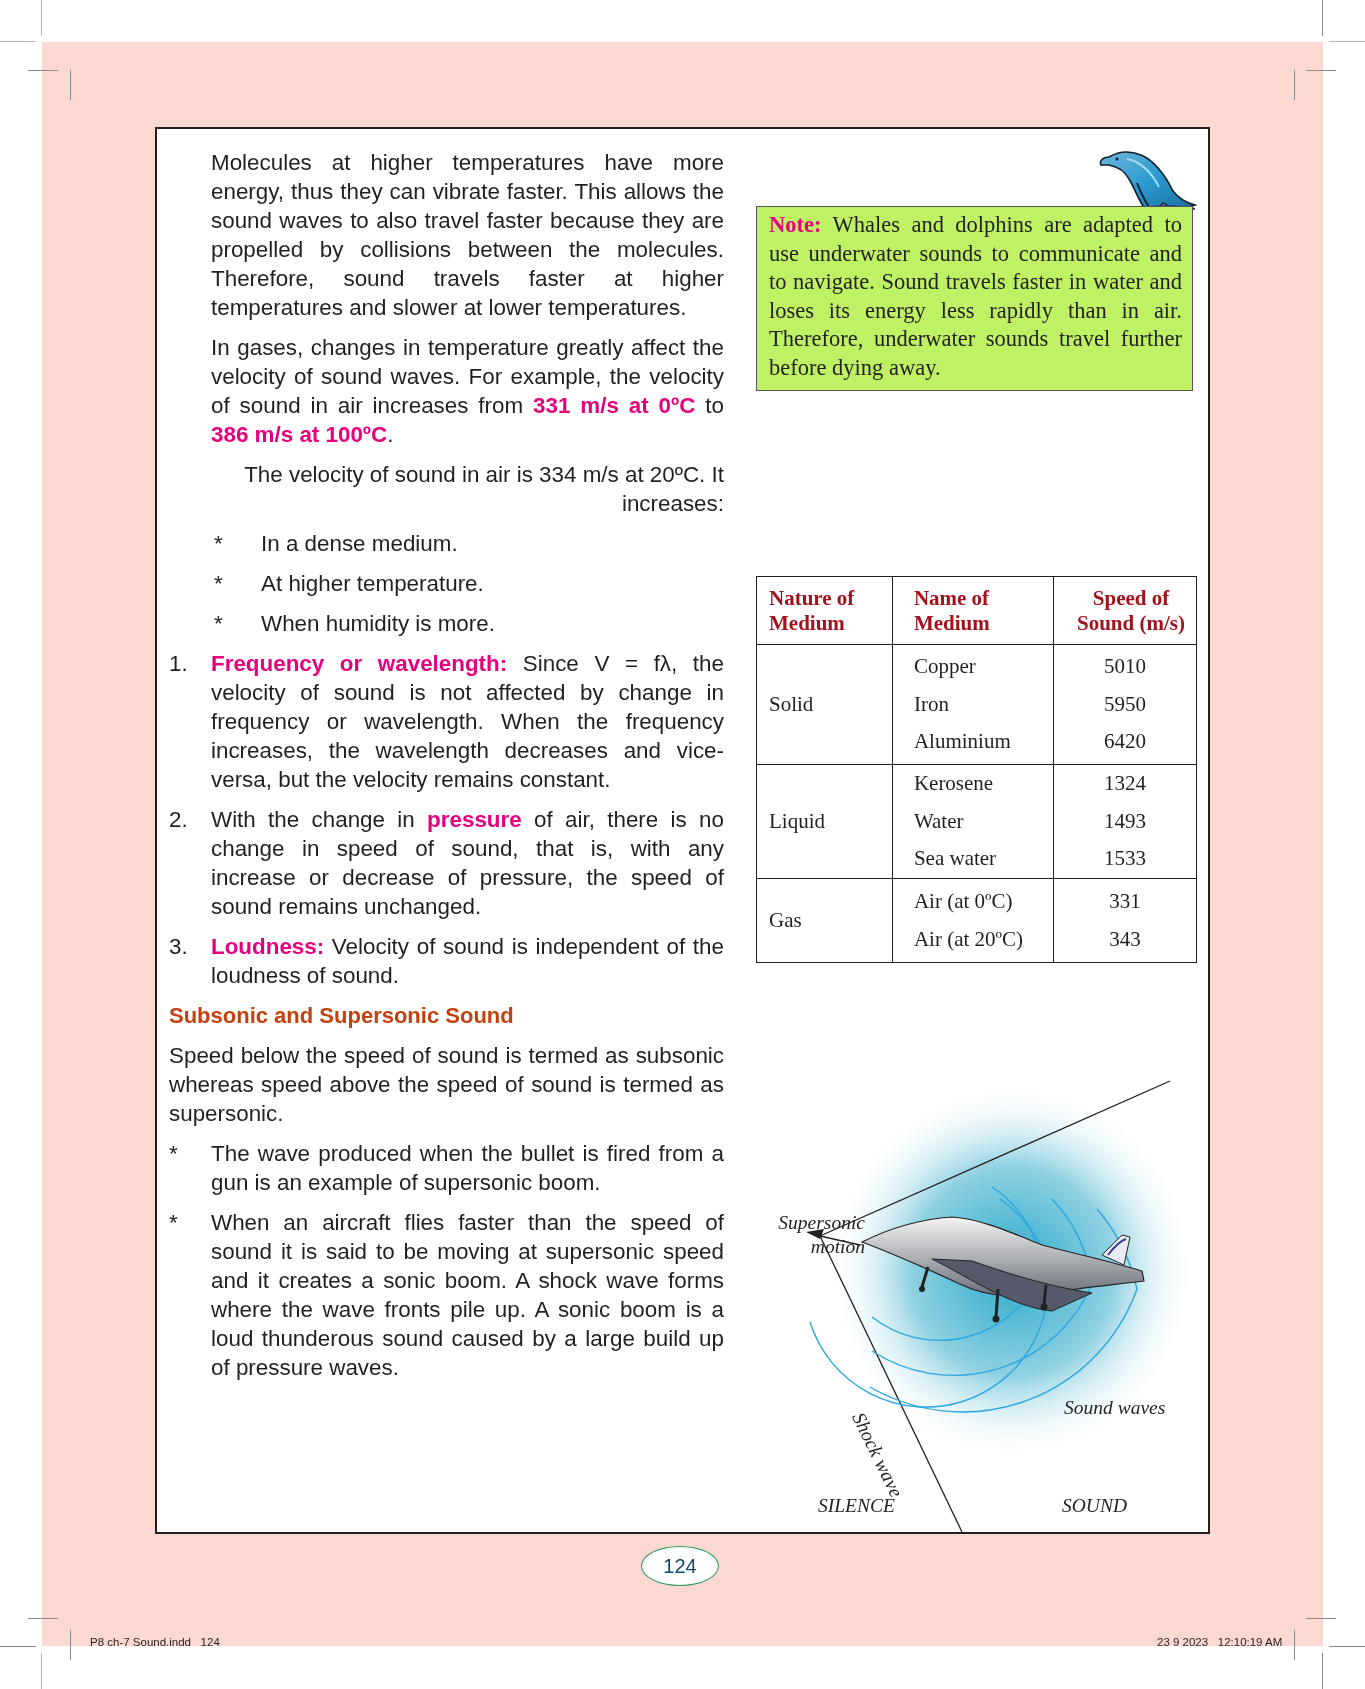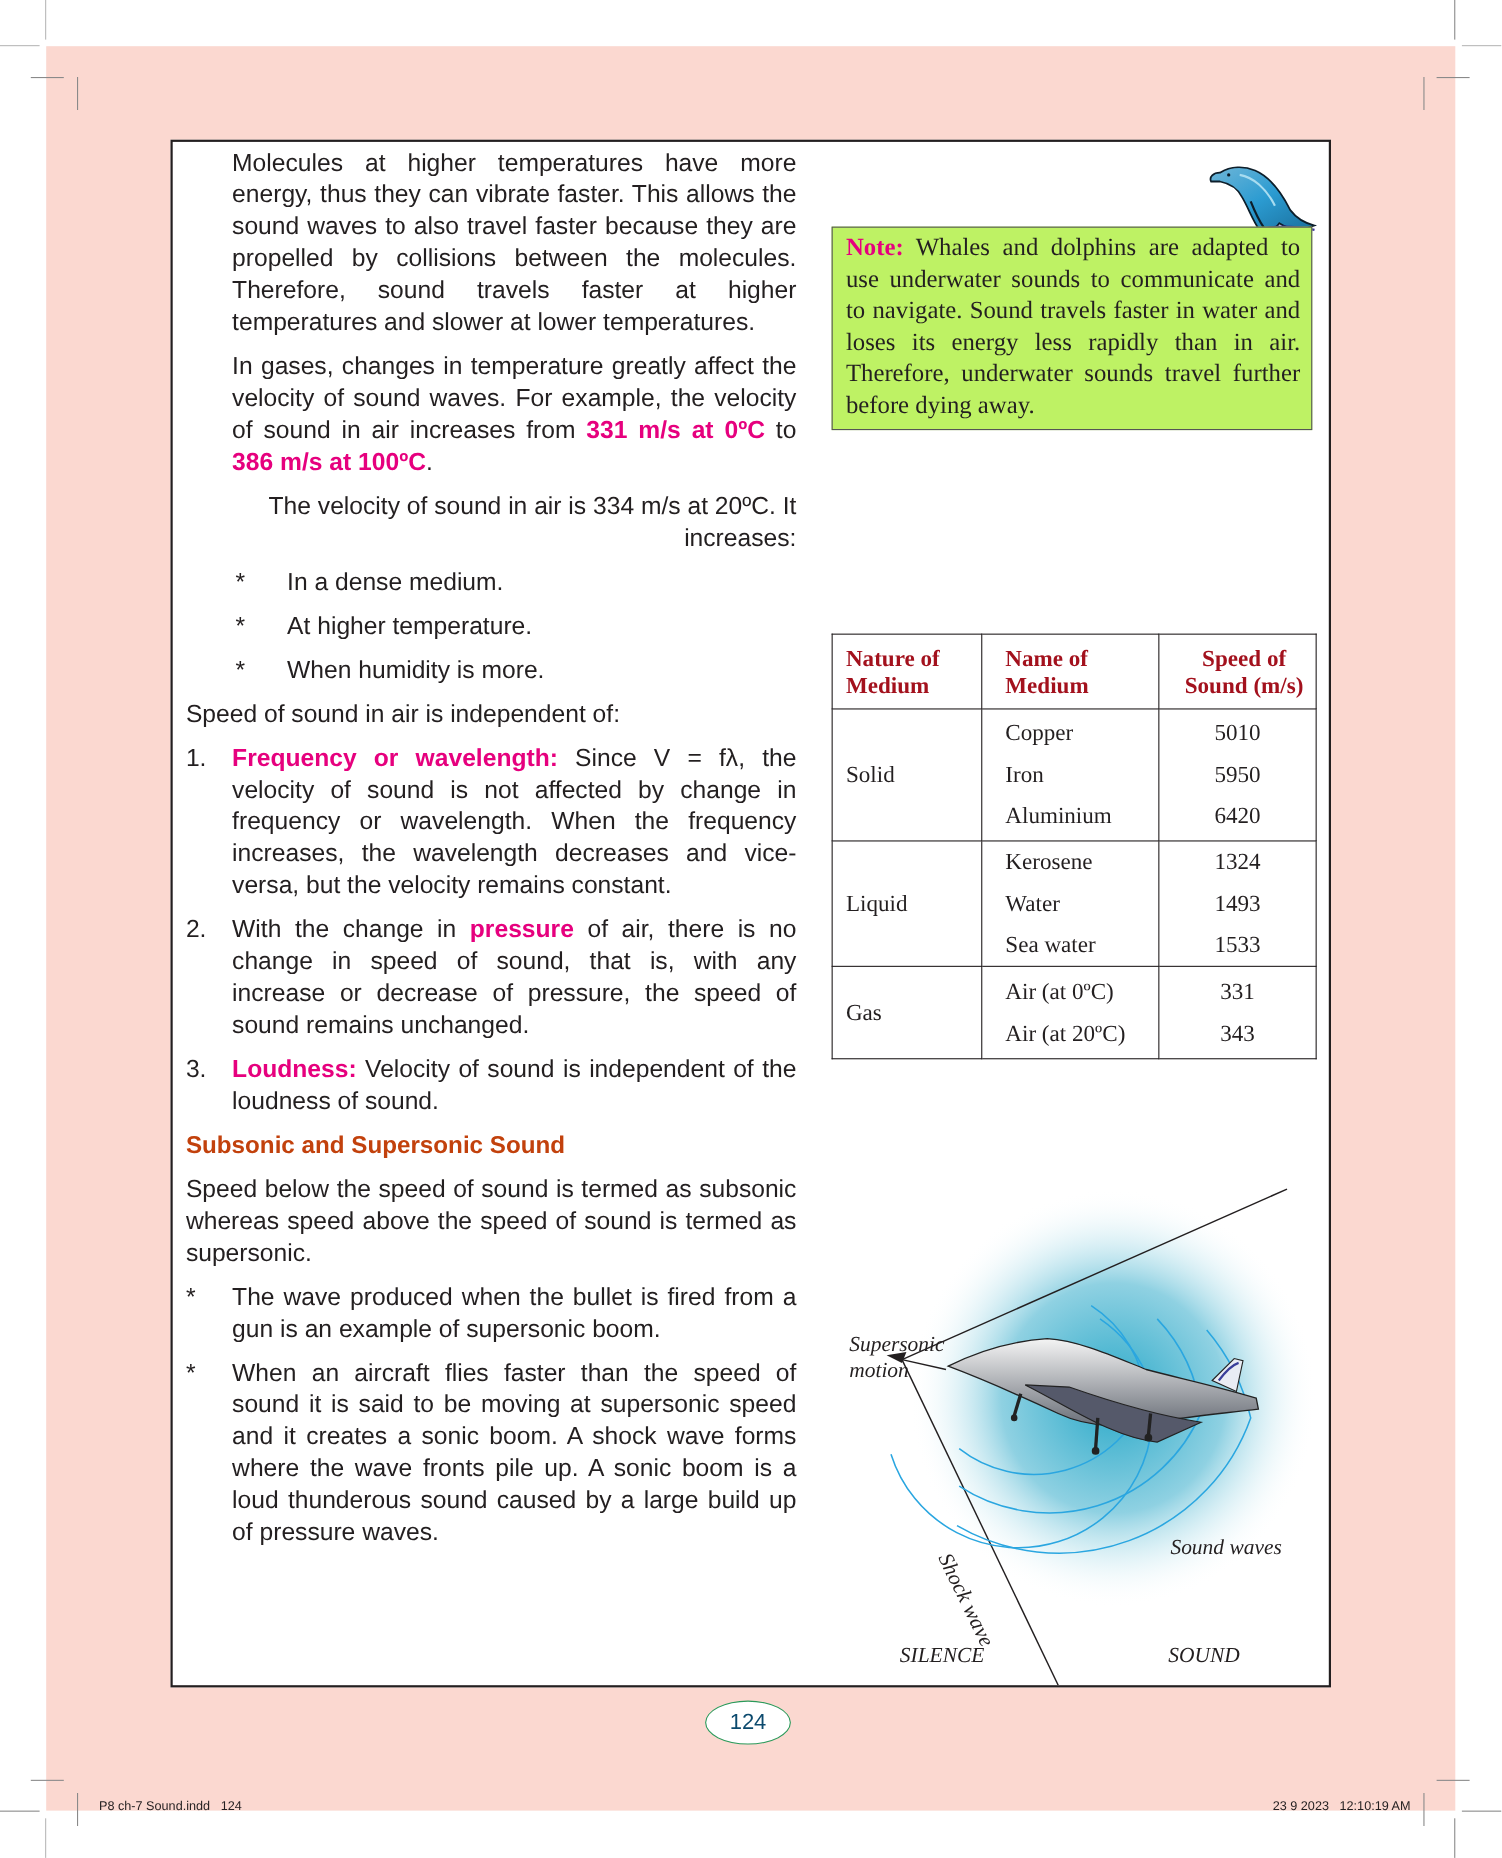--- a/index.html
+++ b/index.html
@@ -3,21 +3,21 @@
 <meta charset="utf-8">
 <style>
   html,body{margin:0;padding:0;}
   body{width:1365px;height:1689px;position:relative;background:#ffffff;overflow:hidden;
        font-family:"Liberation Sans", sans-serif;color:#231f20;}
   .page{position:absolute;left:42px;top:42px;width:1281px;height:1604px;background:#fbd8d0;}
   .crop{position:absolute;background:#8a8a8a;}
   .crop.light{background:#b9b9b9;}
   .frame{position:absolute;left:155px;top:127px;width:1051px;height:1403px;background:#ffffff;
          border:2px solid #231f20;box-sizing:content-box;}
-  .col-left{position:absolute;left:12px;top:4px;width:555px;font-size:22.4px;line-height:29px;}
+  .col-left{position:absolute;left:12px;top:19px;width:555px;font-size:22.4px;line-height:29px;}
   .para{margin:0 0 11px 0;text-align:justify;}
   .ind{padding-left:42px;}
   .hl{color:#e6007e;font-weight:bold;}
   .list-row{position:relative;padding-left:42px;margin:0 0 11px 0;text-align:justify;}
   .list-row .mk{position:absolute;left:0;top:0;}
   .star-row{position:relative;padding-left:92px;margin:0 0 11px 0;}
   .star-row .mk{position:absolute;left:45px;top:0;}
   .h-sub{color:#c2410c;font-weight:bold;font-size:22px;margin:2px 0 11px 0;}
   .note{position:absolute;left:599px;top:77px;width:437px;height:185px;background:#bef264;
         border:1.5px solid #555;font-family:"Liberation Serif", serif;font-size:22.5px;line-height:28.6px;
@@ -65,21 +65,20 @@
 
   <div class="col-left">
     <p class="para ind">Molecules at higher temperatures have more energy, thus they can vibrate faster. This allows the sound waves to also travel faster because they are propelled by collisions between the molecules. Therefore, sound travels faster at higher temperatures and slower at lower temperatures.</p>
     <p class="para ind"><span>In gases, changes in temperature greatly affect the velocity of sound waves. For example, the velocity of sound in air increases from </span><span class="hl">331 m/s at 0ºC</span><span> to </span><span class="hl">386 m/s at 100ºC</span><span>.</span></p>
     <p class="para ind" style="text-align:right;">The velocity of sound in air is 334 m/s at 20ºC. It increases:</p>
 
     <div class="star-row"><span class="mk">*</span><span>In a dense medium.</span></div>
     <div class="star-row"><span class="mk">*</span><span>At higher temperature.</span></div>
     <div class="star-row"><span class="mk">*</span><span>When humidity is more.</span></div>
 
-    <p class="para">Speed of sound in air is independent of:</p>
 
     <div class="list-row"><span class="mk">1.</span><span class="hl">Frequency or wavelength:</span><span> Since V = fλ, the velocity of sound is not affected by change in frequency or wavelength. When the frequency increases, the wavelength decreases and vice-versa, but the velocity remains constant.</span></div>
     <div class="list-row"><span class="mk">2.</span><span>With the change in </span><span class="hl">pressure</span><span> of air, there is no change in speed of sound, that is, with any increase or decrease of pressure, the speed of sound remains unchanged.</span></div>
     <div class="list-row"><span class="mk">3.</span><span class="hl">Loudness:</span><span> Velocity of sound is independent of the loudness of sound.</span></div>
 
     <div class="h-sub">Subsonic and Supersonic Sound</div>
     <p class="para">Speed below the speed of sound is termed as subsonic whereas speed above the speed of sound is termed as supersonic.</p>
 
     <div class="list-row"><span class="mk">*</span><span>The wave produced when the bullet is fired from a gun is an example of supersonic boom.</span></div>
     <div class="list-row"><span class="mk">*</span><span>When an aircraft flies faster than the speed of sound it is said to be moving at supersonic speed and it creates a sonic boom. A shock wave forms where the wave fronts pile up. A sonic boom is a loud thunderous sound caused by a large build up of pressure waves.</span></div>
@@ -182,21 +181,21 @@
         <path d="M350 206 L370 186 L378 188 L372 216 Z" fill="#e9ecf4" stroke="#222" stroke-width="1"></path>
         <path d="M356 206 C362 198 368 192 374 190" stroke="#3a3e9a" stroke-width="2" fill="none"></path>
         <line x1="176" y1="218" x2="170" y2="238" stroke="#222" stroke-width="3"></line>
         <circle cx="170" cy="240" r="3" fill="#222"></circle>
         <line x1="246" y1="240" x2="244" y2="268" stroke="#222" stroke-width="3"></line>
         <circle cx="244" cy="270" r="3.5" fill="#222"></circle>
         <line x1="294" y1="236" x2="292" y2="256" stroke="#222" stroke-width="3"></line>
         <circle cx="292" cy="258" r="3.5" fill="#222"></circle>
       </g>
     </svg>
-    <div class="dlabel" style="left:20px;top:162px;text-align:left;width:110px;line-height:24px;">
+    <div class="dlabel" style="left:3px;top:162px;text-align:right;width:110px;line-height:24px;">
       <div>Supersonic</div>
       <div>motion</div>
     </div>
     <div class="dlabel" style="left:115px;top:360px;transform:rotate(64deg);transform-origin:left top;white-space:nowrap;">Shock wave</div>
     <div class="dlabel" style="left:312px;top:348px;">Sound waves</div>
     <div class="dlabel" style="left:66px;top:446px;">SILENCE</div>
     <div class="dlabel" style="left:310px;top:446px;">SOUND</div>
   </div>
 </div>
 

